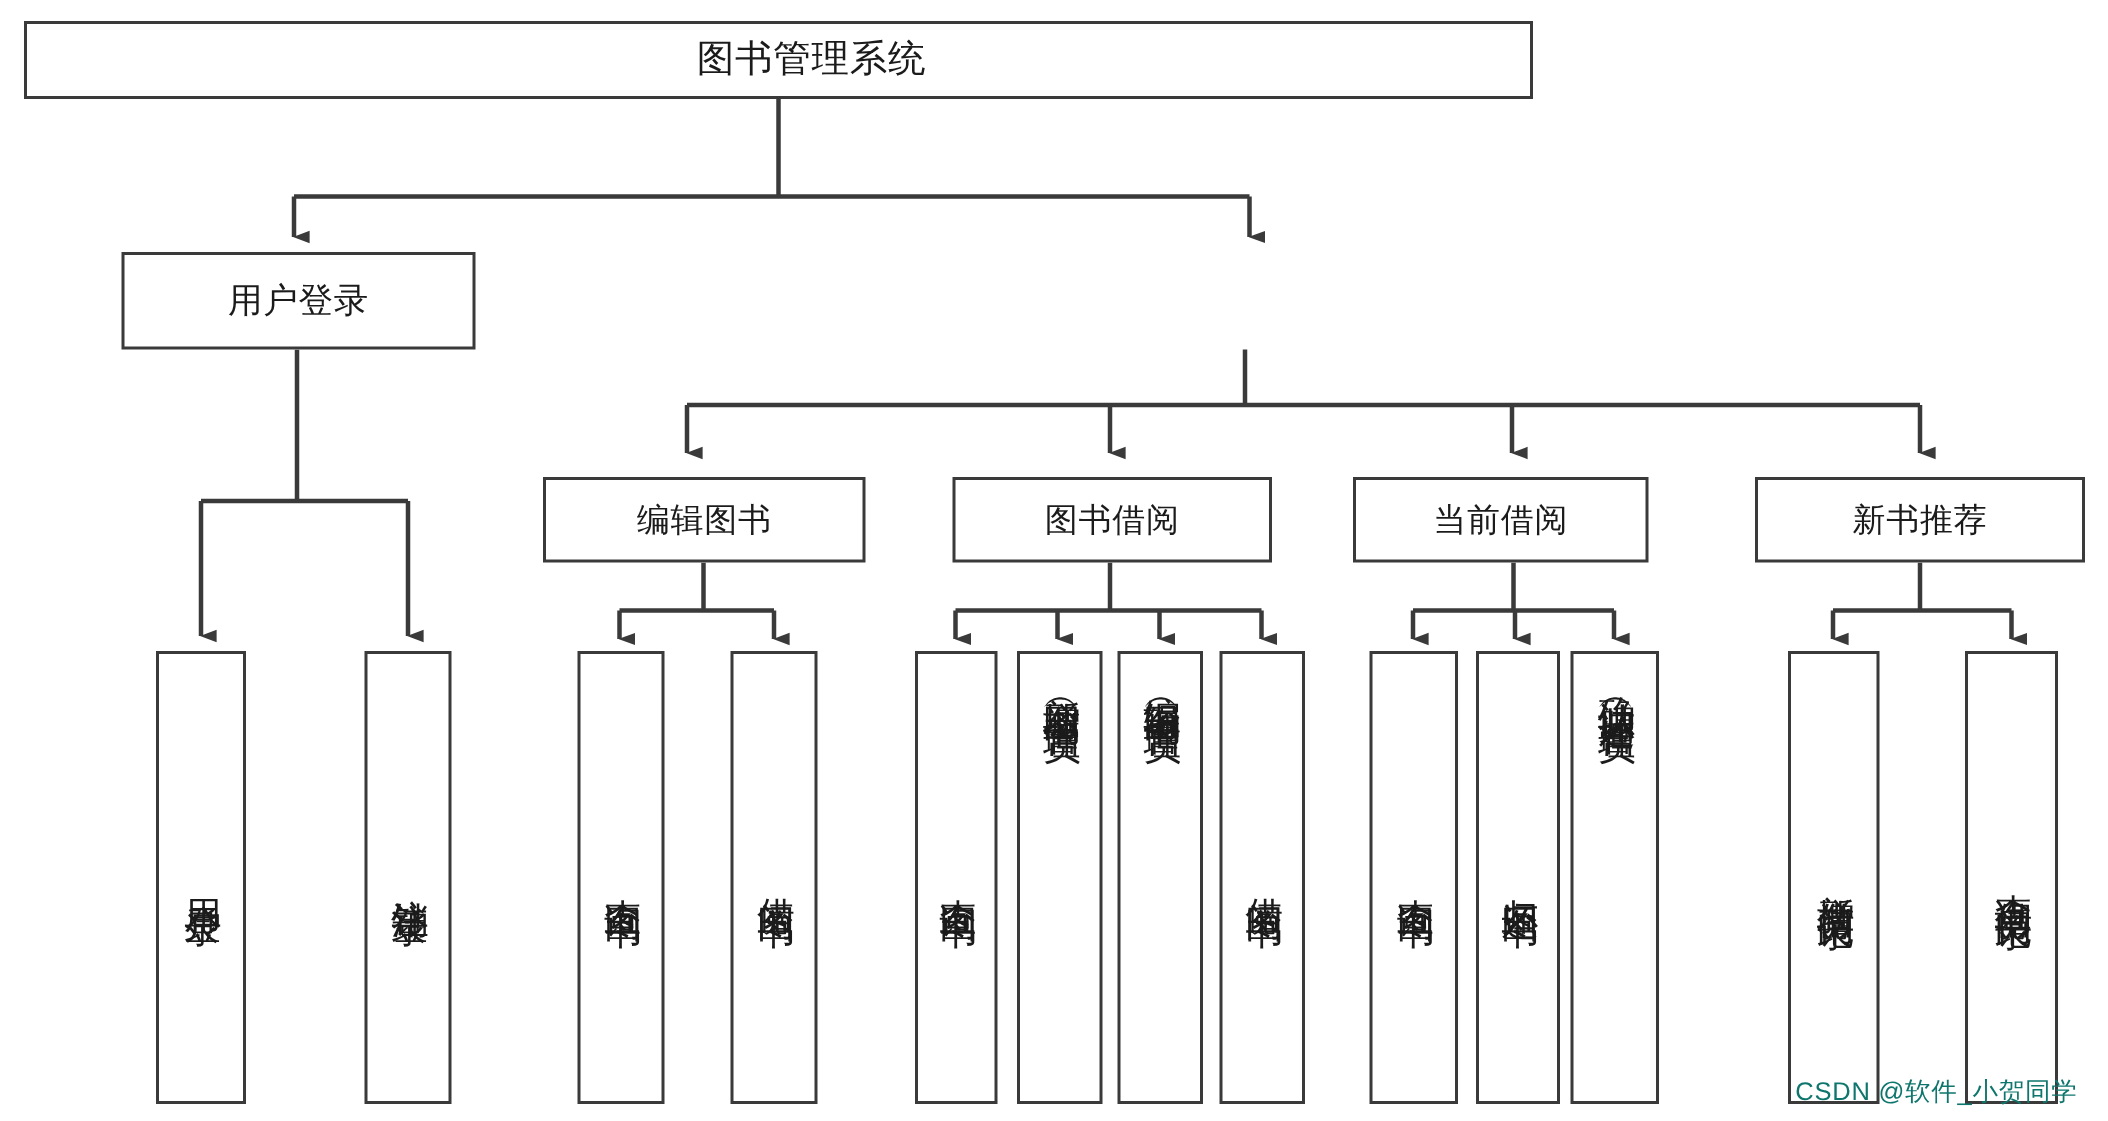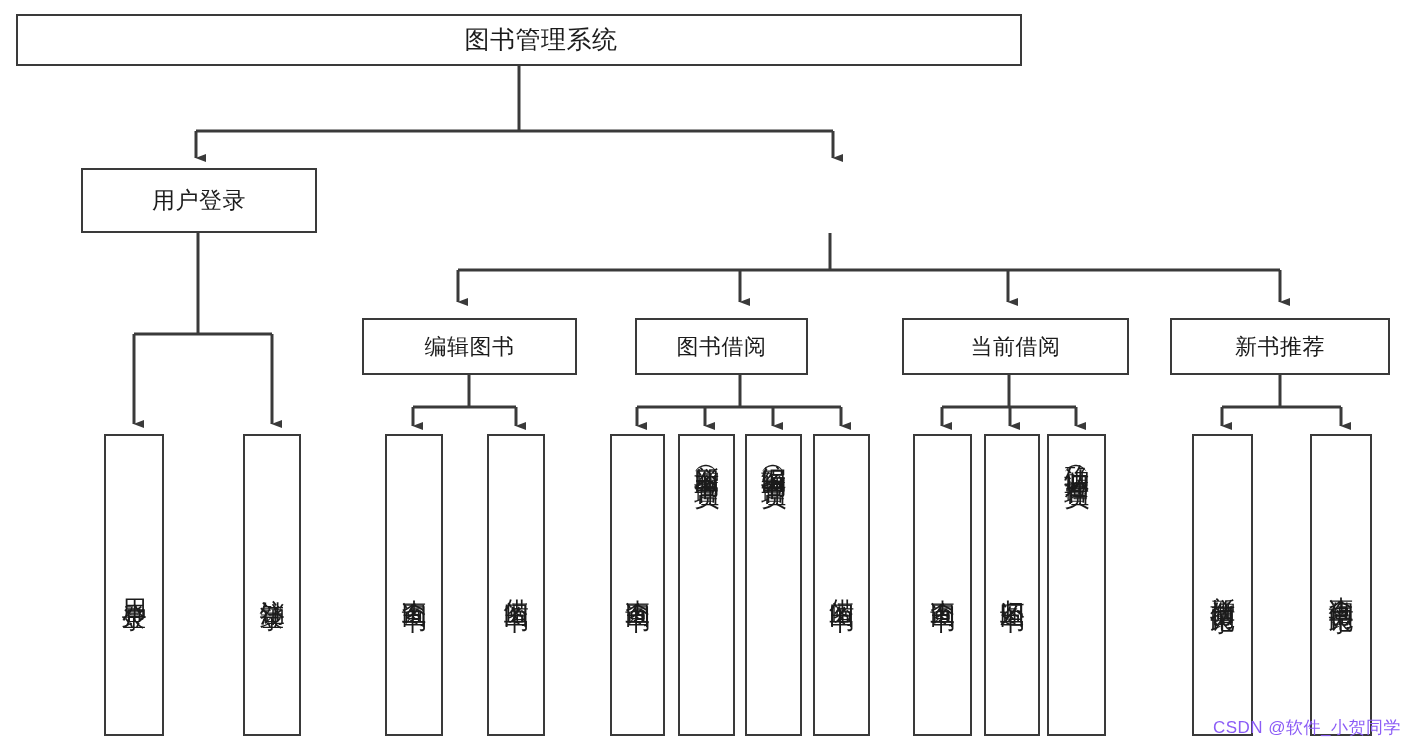--- a/index.html
+++ b/index.html
@@ -56,24 +56,24 @@
     line-height: 1.1;
     letter-spacing: 3px;
     white-space: pre-line;
   }
   .node.leaf.tall-center {
     align-items: center;
     padding-top: 0;
   }
   #watermark {
     position: absolute;
-    right: 4px;
+    right: 20px;
     bottom: 8px;
     font-size: 17px;
-    color: #8b5cf6;
+    color: #0f766e;
     letter-spacing: 0.5px;
     z-index: 5;
     white-space: nowrap;
   }
 </style>
 </head>
 <body>
 
 <div id="canvas">
 
@@ -131,24 +131,24 @@
     <span class="label">图书管理系统</span>
   </div>
 
   <div class="node level2" style="left:81px; top:168px; width:236px; height:65px;">
     <span class="label">用户登录</span>
   </div>
 
   <div class="node level3" style="left:362px; top:318px; width:215px; height:57px;">
     <span class="label">编辑图书</span>
   </div>
-  <div class="node level3" style="left:635px; top:318px; width:173px; height:57px;">
+  <div class="node level3" style="left:635px; top:318px; width:213px; height:57px;">
     <span class="label">图书借阅</span>
   </div>
-  <div class="node level3" style="left:902px; top:318px; width:227px; height:57px;">
+  <div class="node level3" style="left:902px; top:318px; width:197px; height:57px;">
     <span class="label">当前借阅</span>
   </div>
   <div class="node level3" style="left:1170px; top:318px; width:220px; height:57px;">
     <span class="label">新书推荐</span>
   </div>
 
   <div class="node leaf tall-center" style="left:104px; top:434px; width:60px; height:302px;">
     <span class="label">用户登录</span>
   </div>
   <div class="node leaf tall-center" style="left:243px; top:434px; width:58px; height:302px;">

